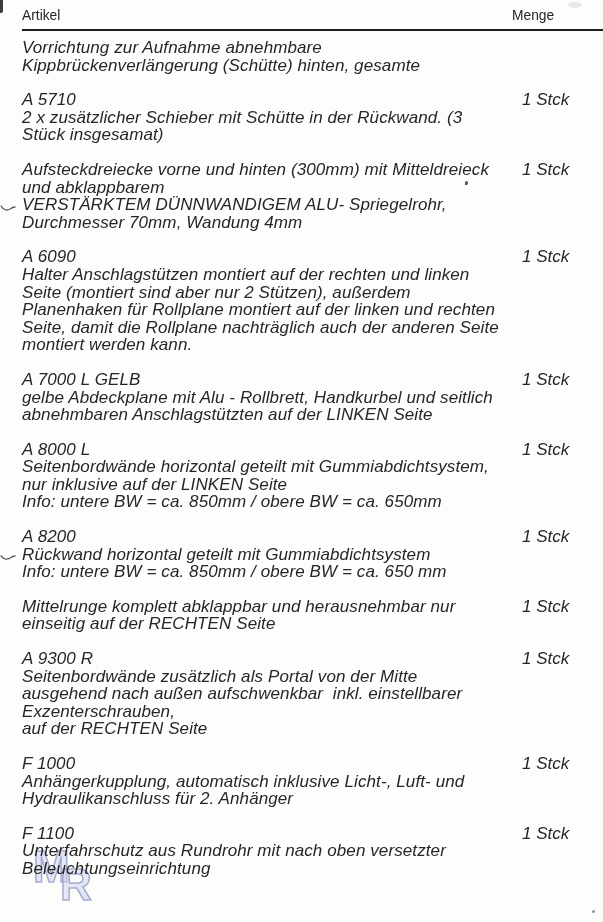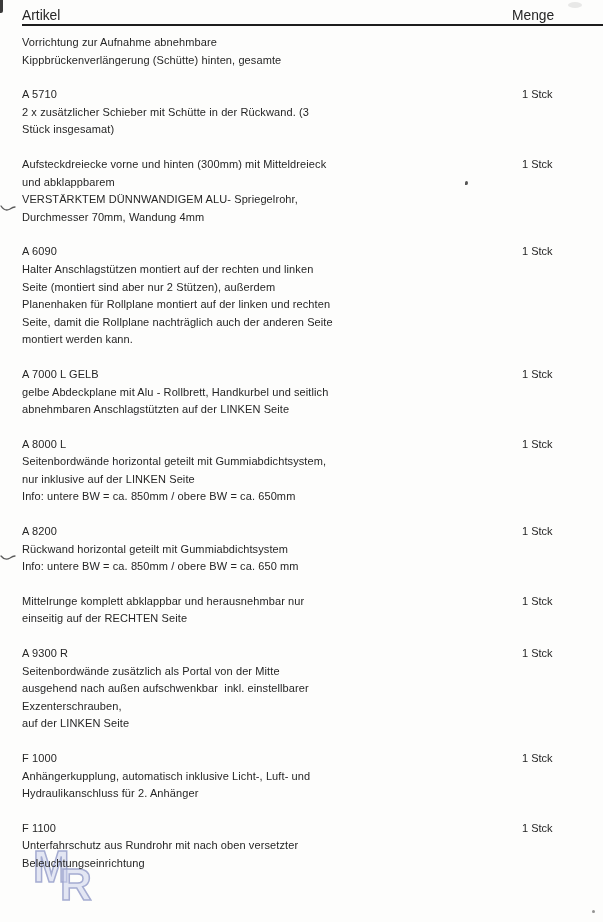--- a/index.html
+++ b/index.html
@@ -16,31 +16,33 @@
     width: 603px;
     height: 922px;
     padding: 8px 0 0 22px;
     z-index: 1;
   }
   
   .header-row {
     display: flex;
     justify-content: space-between;
     align-items: flex-end;
+    padding-bottom: 5px;
     border-bottom: 2px solid #1d1d1d;
     font-size: 13.8px;
     line-height: 16px;
   }
   .header-row .menge-col { width: 91px; flex: 0 0 91px; }
   
   .item {
     display: flex;
     margin-top: 17px;
-    font-size: 11px;
+    font-size: 17px;
     line-height: 17.6px;
+    font-style: italic;
   }
   .item.first { margin-top: 8px; }
   .item .desc { flex: 1 1 auto; min-width: 0; }
   .item .desc .line { white-space: pre; letter-spacing: 0.1px; }
   .item .qty { flex: 0 0 81px; width: 81px; white-space: nowrap; }
   
   .watermark {
     position: absolute;
     left: 33px;
     top: 836px;
@@ -167,21 +169,21 @@
     </div>
     <div class="qty">1 Stck</div>
   </div>
 
   <div class="item">
     <div class="desc">
       <div class="line">A 9300 R</div>
       <div class="line">Seitenbordwände zusätzlich als Portal von der Mitte</div>
       <div class="line">ausgehend nach außen aufschwenkbar  inkl. einstellbarer</div>
       <div class="line">Exzenterschrauben,</div>
-      <div class="line">auf der LINKEN Seite</div>
+      <div class="line">auf der RECHTEN Seite</div>
     </div>
     <div class="qty">1 Stck</div>
   </div>
 
   <div class="item">
     <div class="desc">
       <div class="line">F 1000</div>
       <div class="line">Anhängerkupplung, automatisch inklusive Licht-, Luft- und</div>
       <div class="line">Hydraulikanschluss für 2. Anhänger</div>
     </div>

